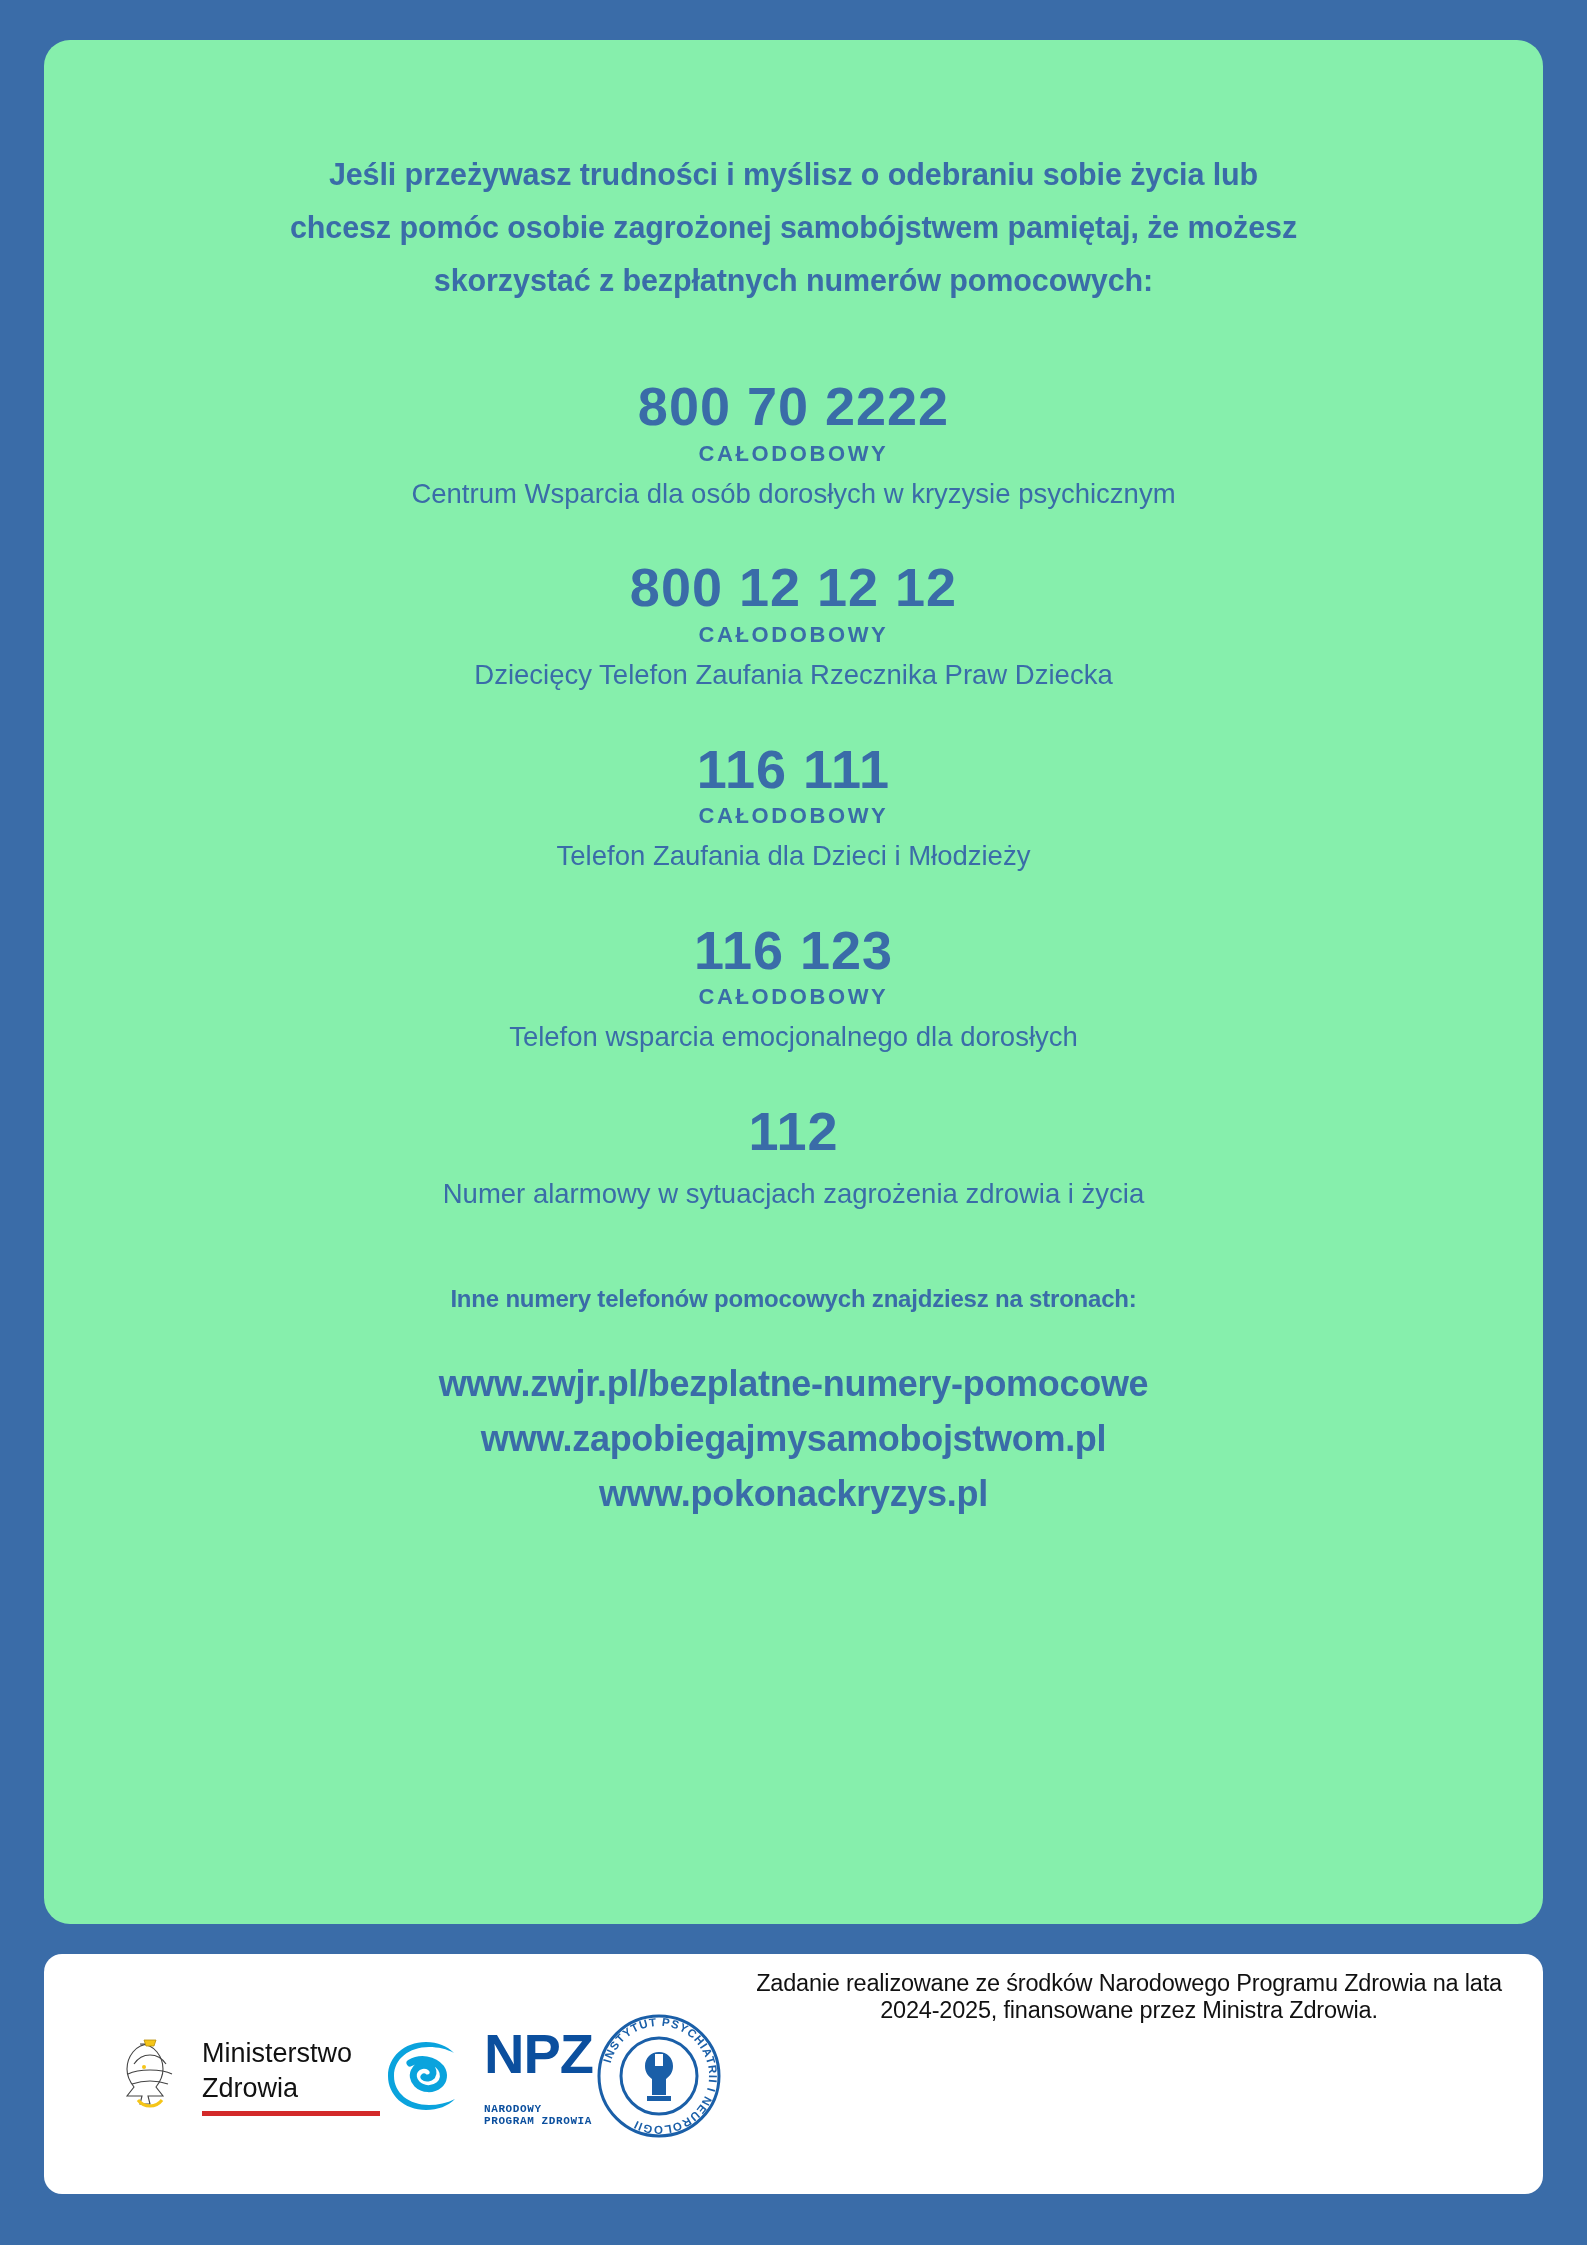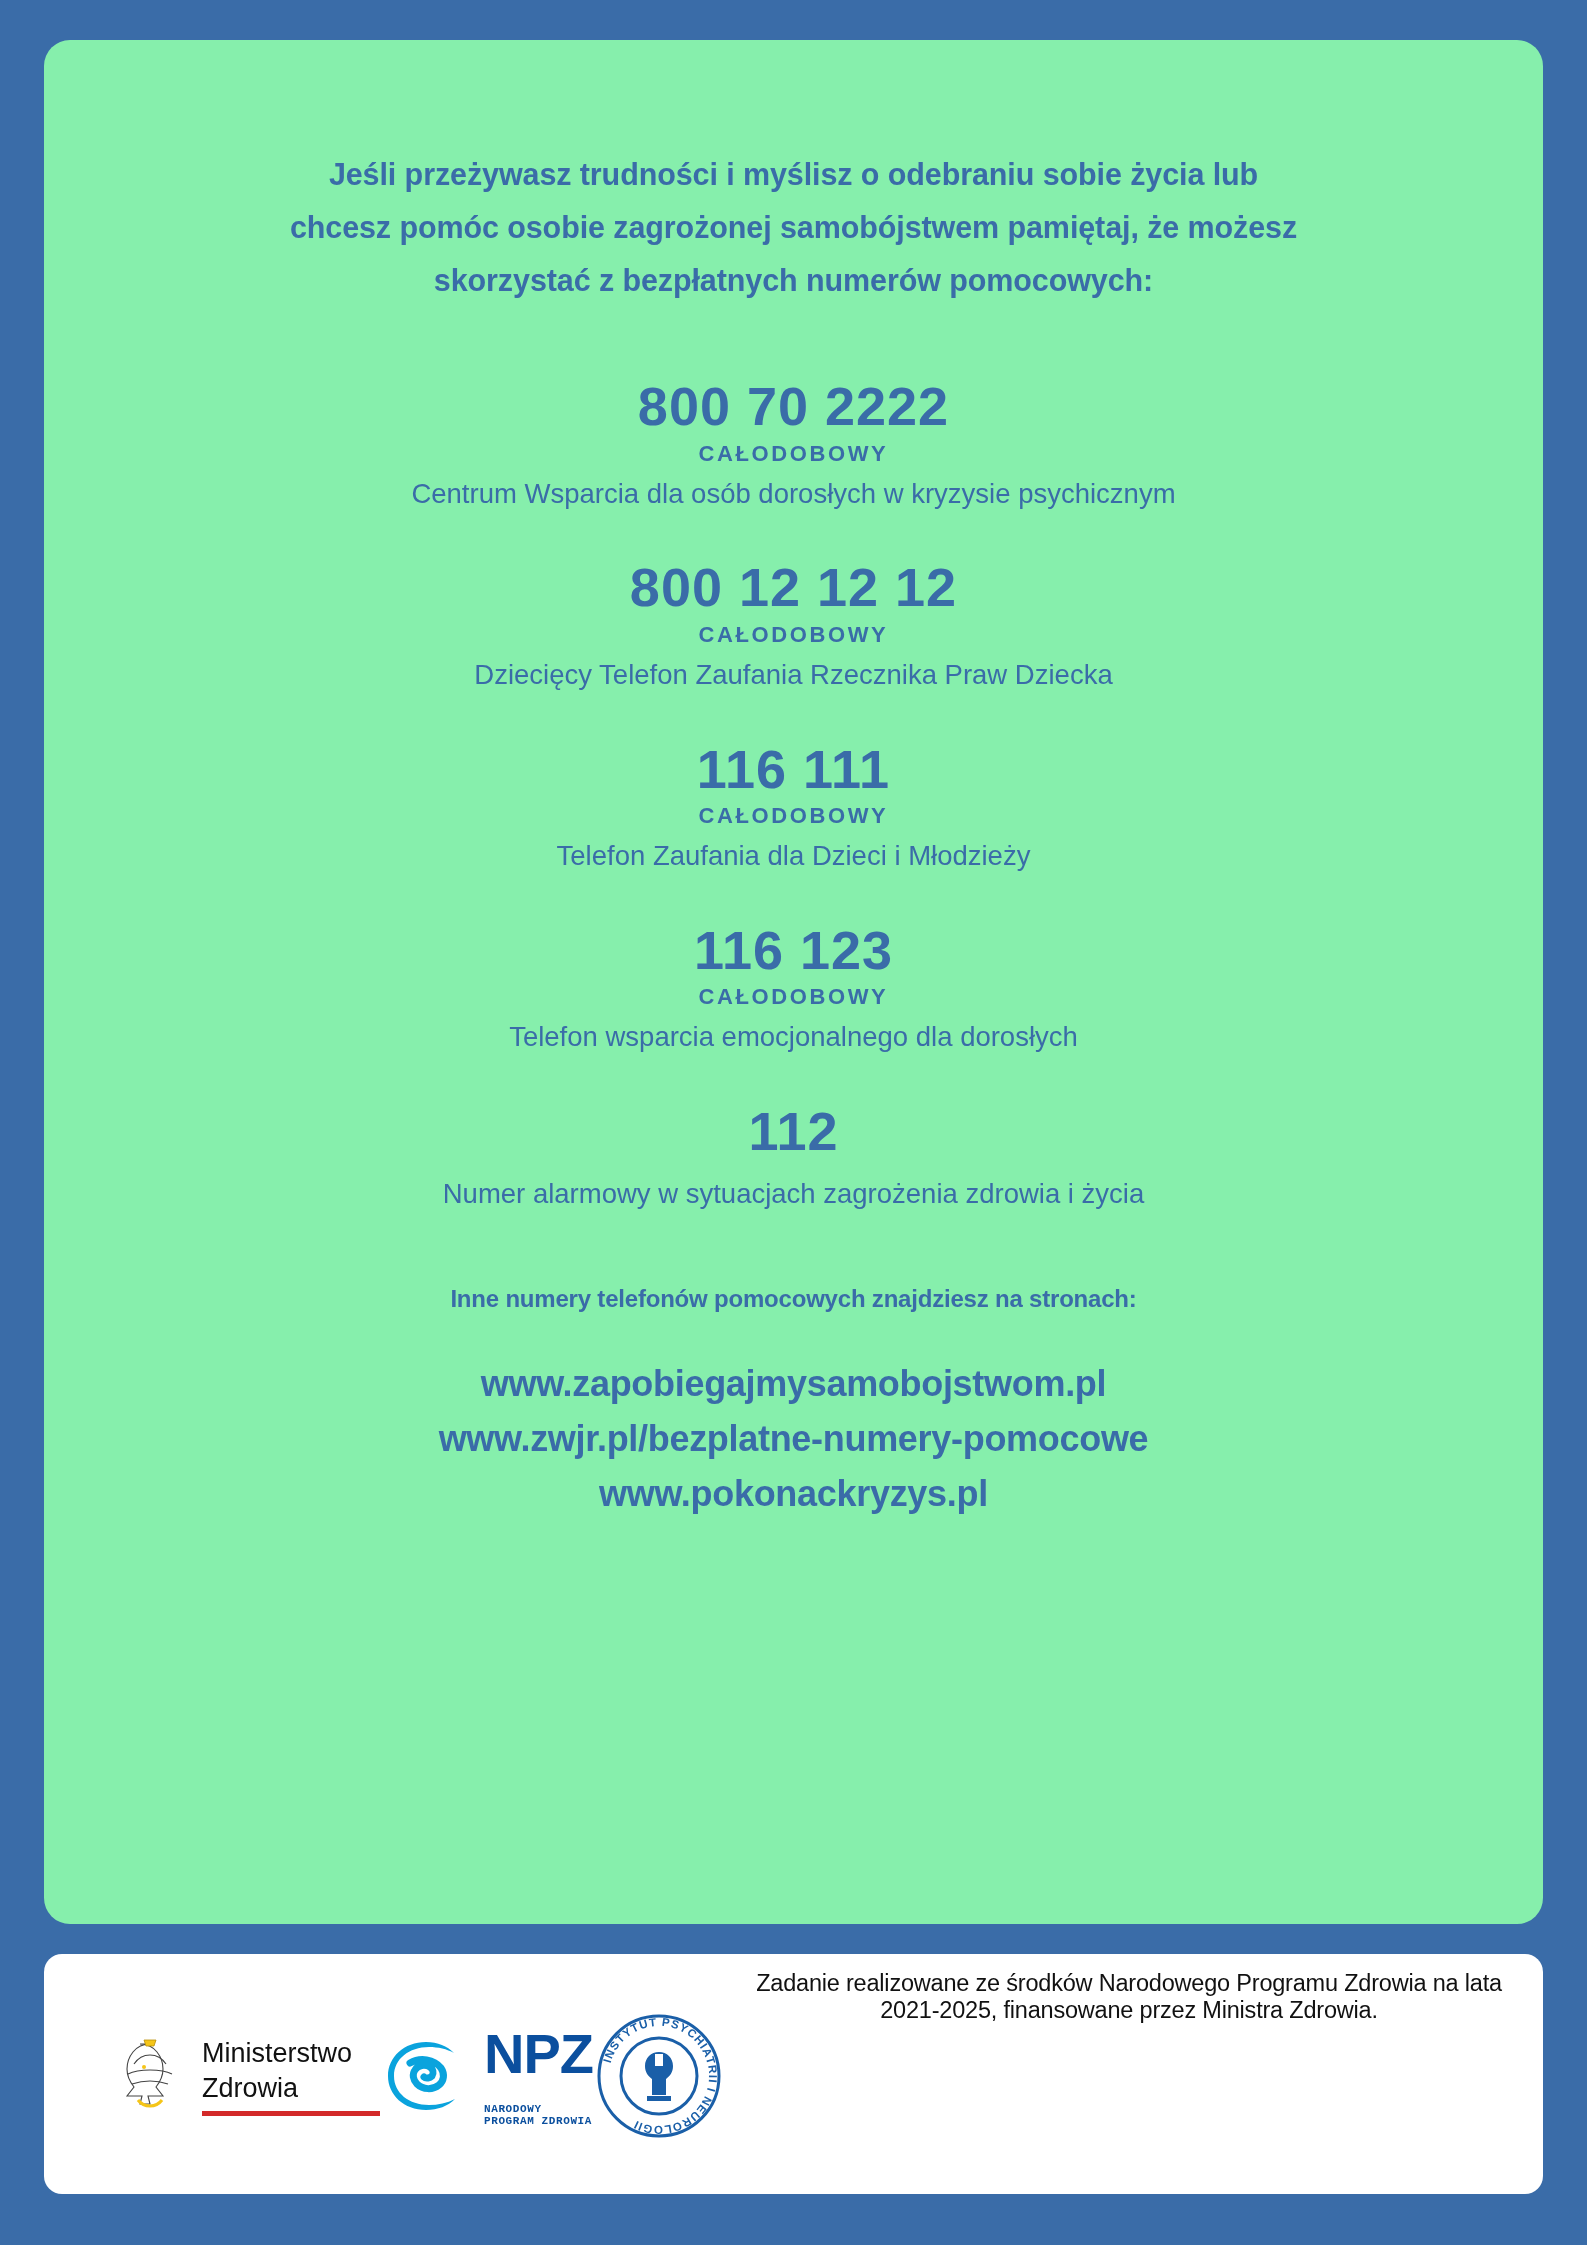--- a/index.html
+++ b/index.html
@@ -225,22 +225,22 @@
       <div class="entry e5">
         <div class="num">112</div>
         <div class="desc">Numer alarmowy w sytuacjach zagrożenia zdrowia i życia</div>
       </div>
 
     </div>
 
     <div class="more-label">Inne numery telefonów pomocowych znajdziesz na stronach:</div>
 
     <div class="links">
+      <div>www.zwjr.pl/bezplatne-numery-pomocowe</div>
       <div>www.zapobiegajmysamobojstwom.pl</div>
-      <div>www.zwjr.pl/bezplatne-numery-pomocowe</div>
       <div>www.pokonackryzys.pl</div>
     </div>
 
   </div>
 
   <div class="footer">
 
     <div class="logos">
 
       <div class="logo-ministerstwo">
@@ -288,17 +288,17 @@
           <path d="M62 44h8v12h-8z" fill="#ffffff"></path>
           <path d="M54 86h24v5H54z" fill="#1a5fa8"></path>
           <text font-family="'Liberation Sans', sans-serif" font-size="11.5" font-weight="bold" fill="#1a5fa8" letter-spacing="1">
             <textPath href="#circlepath" startOffset="4%">INSTYTUT PSYCHIATRII I NEUROLOGII</textPath>
           </text>
         </svg>
       </span>
 
     </div>
 
-    <div class="footer-note">Zadanie realizowane ze środków Narodowego Programu Zdrowia na lata 2021-2025, finansowane przez Ministra Zdrowia.</div>
+    <div class="footer-note">Zadanie realizowane ze środków Narodowego Programu Zdrowia na lata 2024-2025, finansowane przez Ministra Zdrowia.</div>
 
   </div>
 
 </div>
 
 </body></html>

